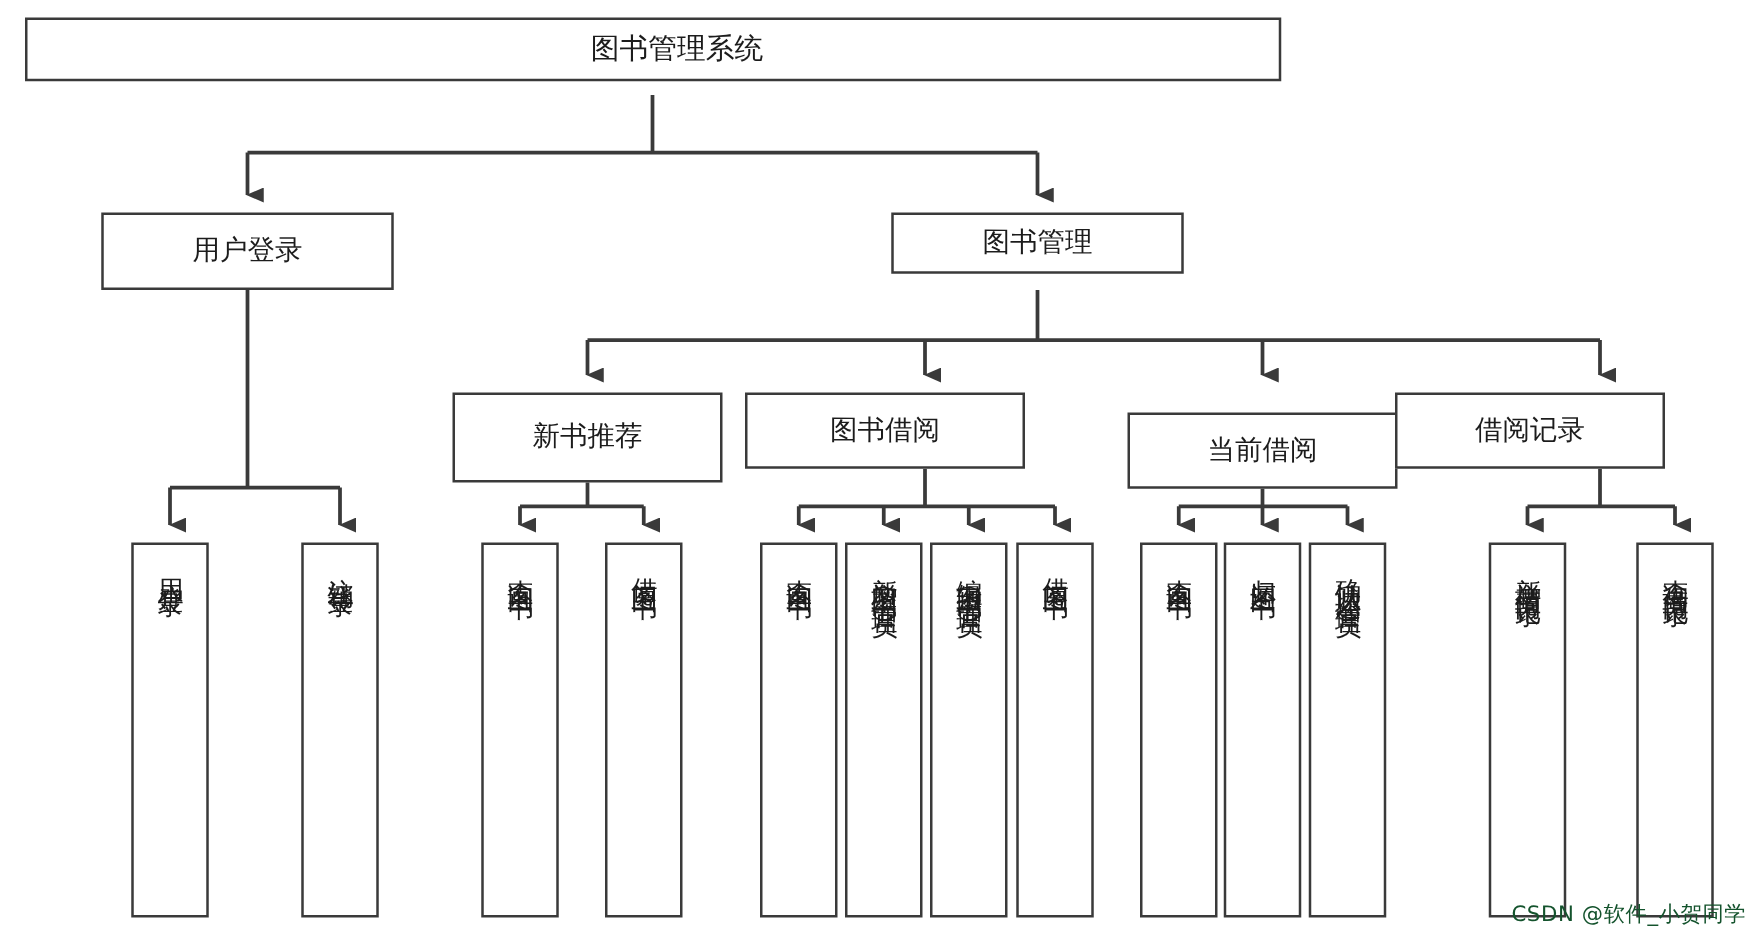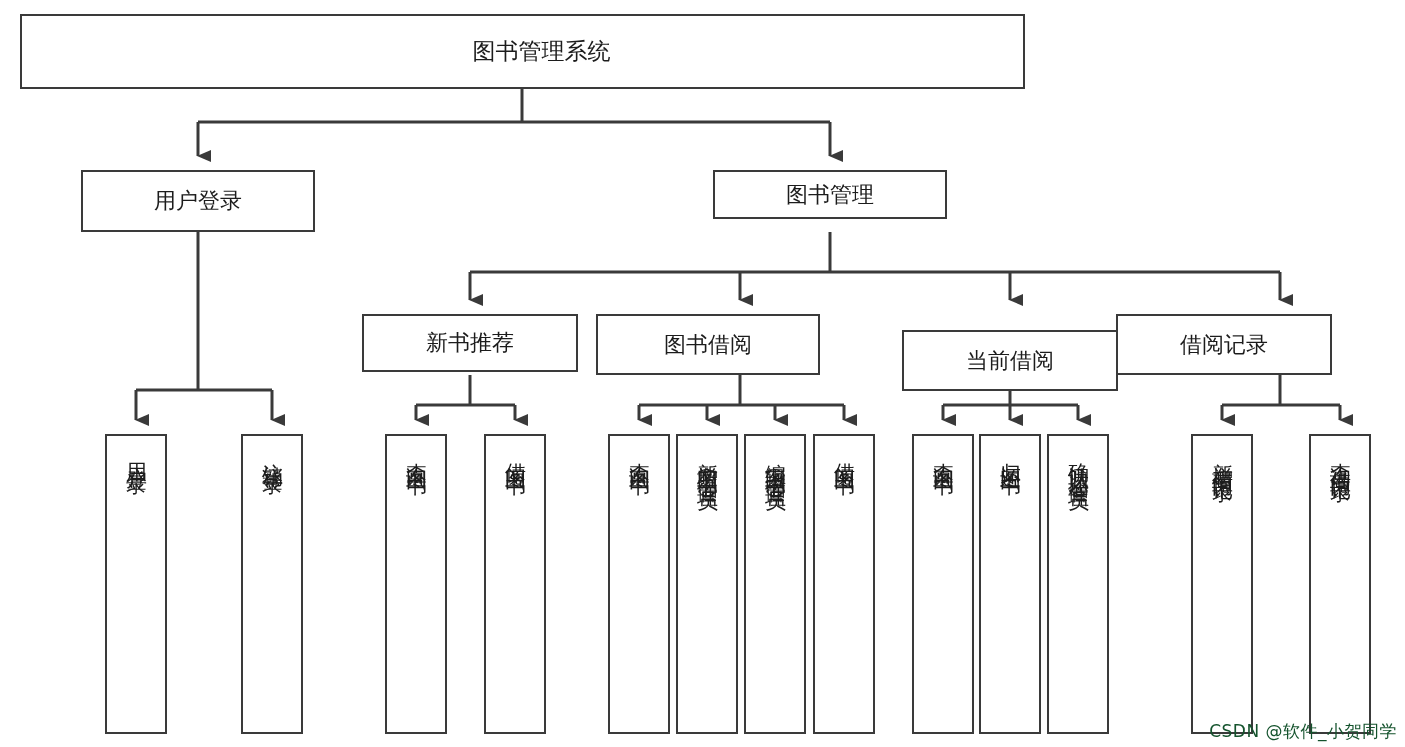--- a/index.html
+++ b/index.html
@@ -105,32 +105,32 @@
       <path d="M1010,405 L1010,420" marker-end="url(#arw)"></path>
       <path d="M1078,405 L1078,420" marker-end="url(#arw)"></path>
 
       <path d="M1280,375 L1280,405"></path>
       <path d="M1222,405 L1340,405"></path>
       <path d="M1222,405 L1222,420" marker-end="url(#arw)"></path>
       <path d="M1340,405 L1340,420" marker-end="url(#arw)"></path>
     </g>
   </svg>
 
-  <div class="node h root" style="left:20px;top:14px;width:1005px;height:75px;padding-left:38px;">
+  <div class="node h root" style="left:20px;top:14px;width:1005px;height:51px;padding-left:38px;">
     <span class="lbl">图书管理系统</span>
   </div>
 
   <div class="node h" style="left:81px;top:170px;width:234px;height:62px;">
     <span class="lbl">用户登录</span>
   </div>
   <div class="node h" style="left:713px;top:170px;width:234px;height:49px;">
     <span class="lbl">图书管理</span>
   </div>
 
-  <div class="node h" style="left:362px;top:314px;width:216px;height:58px;">
+  <div class="node h" style="left:362px;top:314px;width:216px;height:72px;">
     <span class="lbl">新书推荐</span>
   </div>
   <div class="node h" style="left:596px;top:314px;width:224px;height:61px;">
     <span class="lbl">图书借阅</span>
   </div>
   <div class="node h" style="left:902px;top:330px;width:216px;height:61px;">
     <span class="lbl">当前借阅</span>
   </div>
   <div class="node h" style="left:1116px;top:314px;width:216px;height:61px;">
     <span class="lbl">借阅记录</span>

